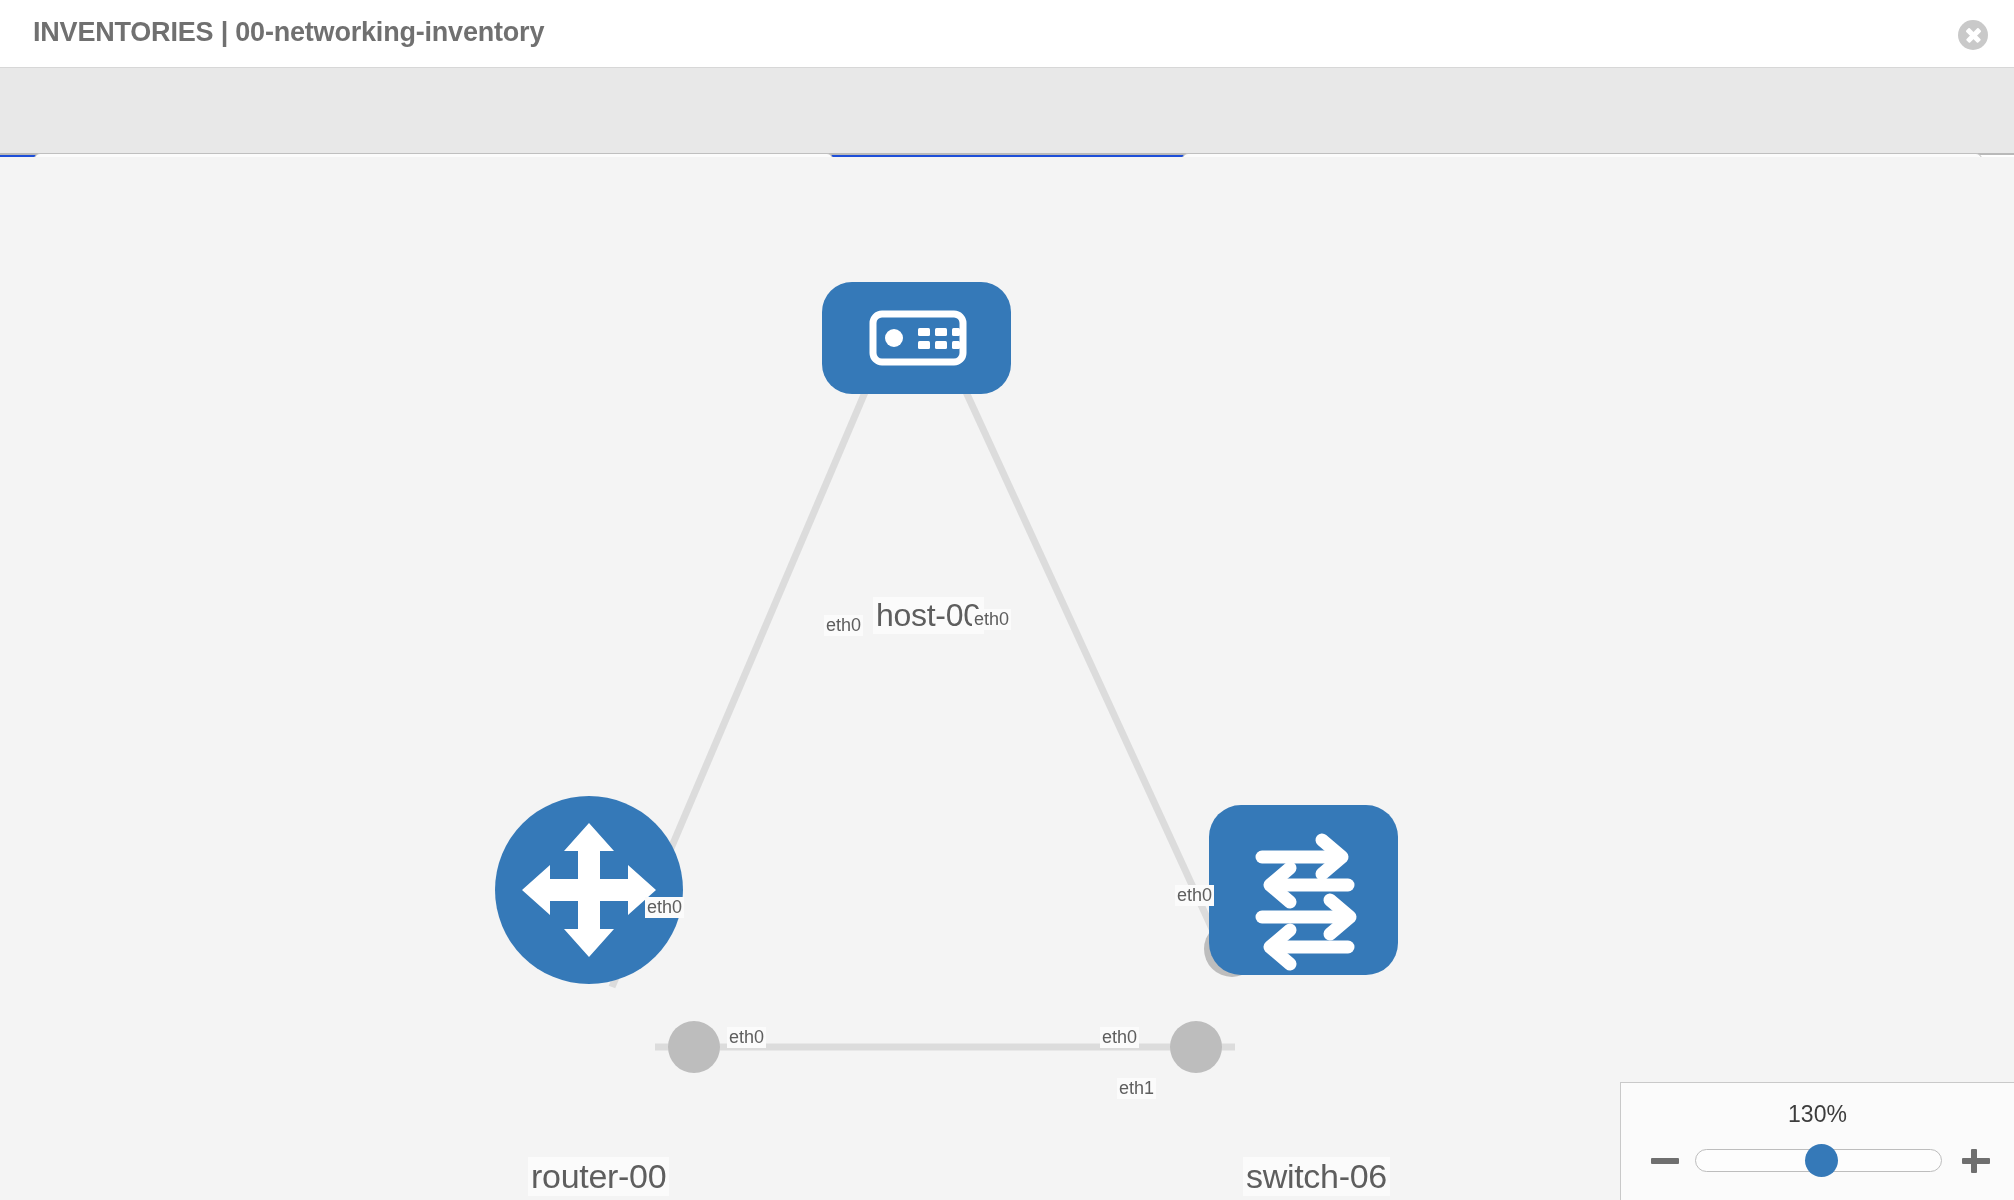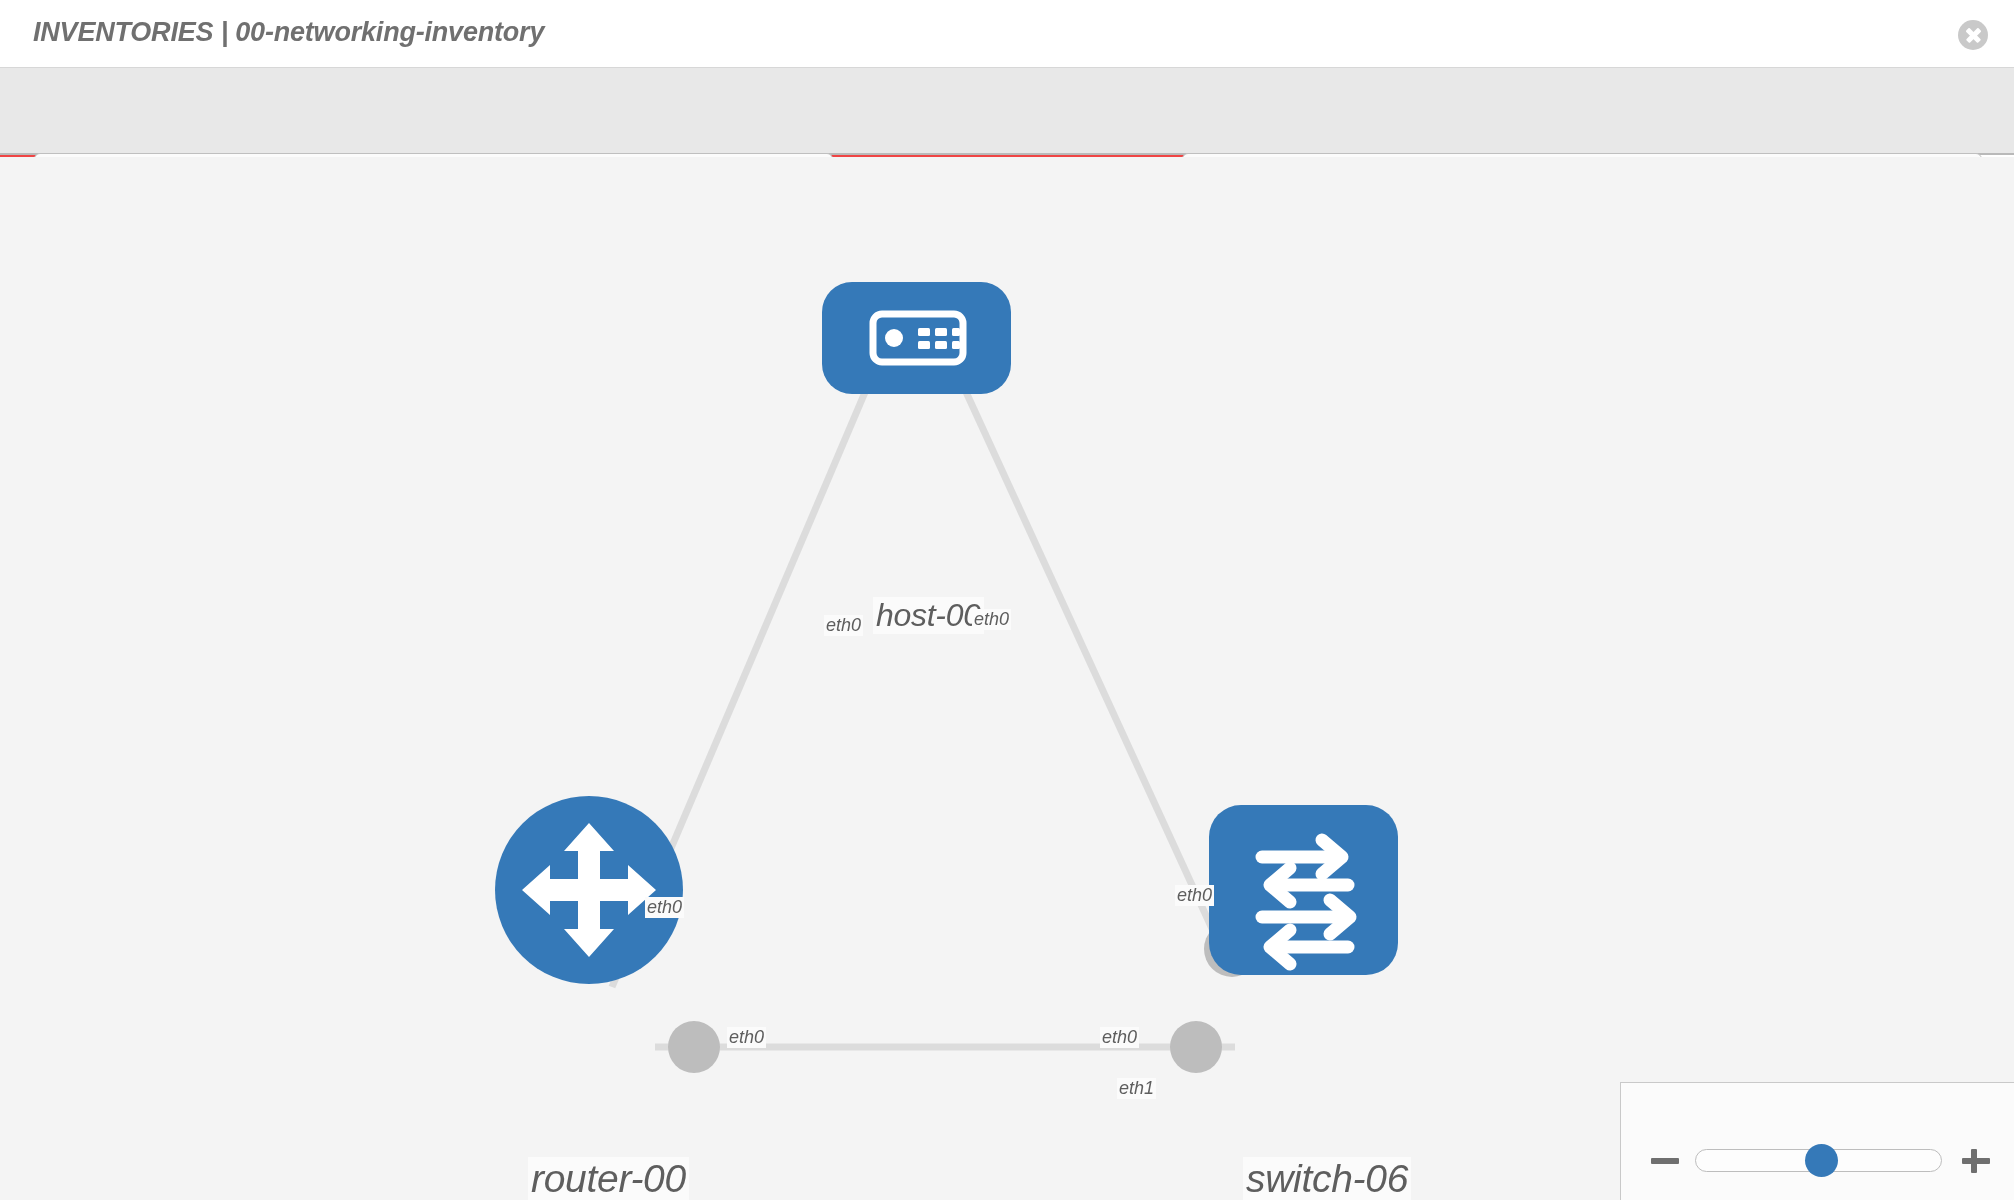--- a/index.html
+++ b/index.html
@@ -9,22 +9,21 @@
     height: 1200px;
     overflow: hidden;
     background: #ffffff;
     font-family: "Liberation Sans", sans-serif;
   }
 
   #app {
     position: relative;
     width: 1624px;
     height: 1200px;
-    background: #ef4444;
-    font-style: italic;
+    background: #1d4ed8;
   }
 
   
   .header {
     position: absolute;
     left: 0; top: 0;
     width: 2014px;
     height: 68px;
     background: #ffffff;
     border-bottom: 1px solid #d7d7d7;
@@ -136,21 +135,21 @@
   }
   #topology-svg {
     position: absolute;
     left: 0; top: 0;
     width: 2014px;
     height: 1043px;
   }
 
   .node-label {
     position: absolute;
-    font-size: 39px;
+    font-size: 34px;
     color: #5e5e5e;
     background: #fbfbfb;
     white-space: nowrap;
     padding: 0 3px;
     letter-spacing: -0.3px;
   }
   .edge-label {
     position: absolute;
     font-size: 18px;
     color: #5e5e5e;
@@ -352,20 +351,21 @@
 
     <div class="edge-label" style="left:1117px; top:921px;">eth1</div>
 
     <div class="node-label" style="left:528px; top:1000px;">router-00</div>
 
     <div class="node-label" style="left:1243px; top:1000px;">switch-06</div>
 
   </div>
 
   <div class="zoom-panel">
+    <div class="zoom-value">130%</div>
     <div class="zoom-row">
       <div class="zoom-minus">
         <div class="h"></div>
       </div>
       <div class="zoom-track">
         <div class="zoom-thumb" id="zoom-thumb" style="left: calc(51% - 16px);"></div>
       </div>
       <div class="zoom-plus">
         <div class="h"></div>
         <div class="v"></div>

